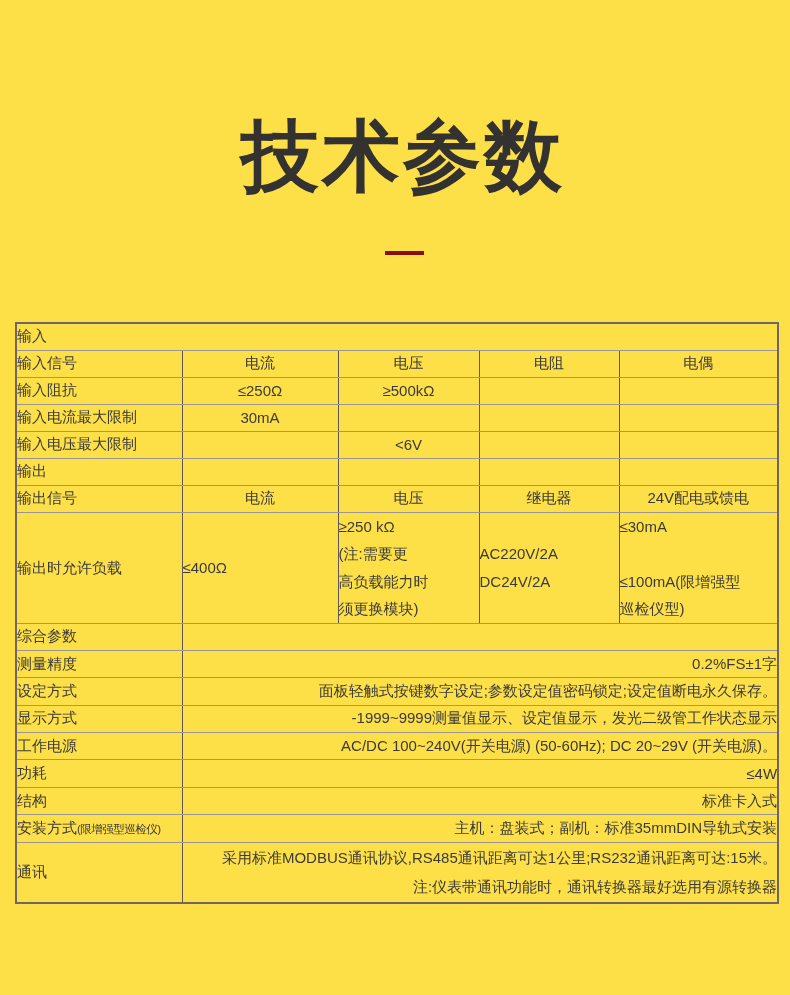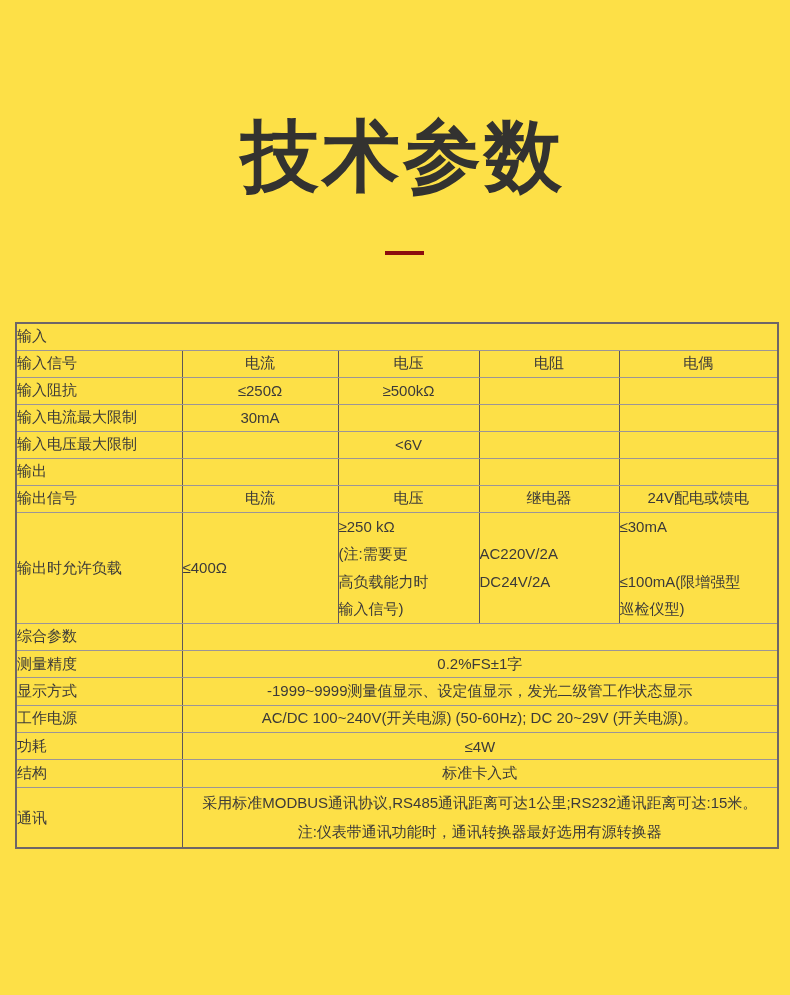--- a/index.html
+++ b/index.html
@@ -30,21 +30,21 @@
     border-top:1px solid #9c9596; border-bottom:1px solid #9c9596;
     border-left:1px solid #5f5758; border-right:1px solid #5f5758;
     padding:0; vertical-align:middle; overflow:hidden;
   }
   tr.h27 { height:27px; }
   tr.h28 { height:27.4px; }
   tr.tall { height:110px; }
   tr.h59 { height:59px; }
   td.lbl { text-align:left; padding:0 4px 0 7px; white-space:nowrap; }
   td.ctr { text-align:center; }
-  td.val { text-align:center; padding:0 6px 0 9px; }
+  td.val { text-align:right; padding:0 6px 0 9px; }
   td.top { vertical-align:top; }
   .ln { line-height:27.5px; min-height:27.5px; text-align:left; }
   .note { font-size:11.5px; letter-spacing:-0.5px; }
   .vline { line-height:29.5px; }
   td.comm { vertical-align:top; padding-top:1px; }
 </style>
 </head>
 <body>
 
 <div class="page">
@@ -116,21 +116,21 @@
 
       <tr class="tall">
         <td class="lbl top" style="line-height:27.5px">输出时允许负载</td>
         <td class="ctr top">
           <div class="ln">≤400Ω</div>
         </td>
         <td class="ctr top">
           <div class="ln">≥250 kΩ</div>
           <div class="ln">(注:需要更</div>
           <div class="ln">高负载能力时</div>
-          <div class="ln">输入信号)</div>
+          <div class="ln">须更换模块)</div>
         </td>
         <td class="ctr top">
           <div class="ln">AC220V/2A</div>
           <div class="ln">DC24V/2A</div>
         </td>
         <td class="ctr top">
           <div class="ln">≤30mA</div>
           <div class="ln"></div>
           <div class="ln">≤100mA(限增强型</div>
           <div class="ln">巡检仪型)</div>
@@ -140,20 +140,24 @@
       <tr class="h28">
         <td class="lbl">综合参数</td>
         <td class="val" colspan="4"></td>
       </tr>
 
       <tr class="h28">
         <td class="lbl">测量精度</td>
         <td class="val" colspan="4">0.2%FS±1字</td>
       </tr>
 
+      <tr class="h28">
+        <td class="lbl">设定方式</td>
+        <td class="val" colspan="4">面板轻触式按键数字设定;参数设定值密码锁定;设定值断电永久保存。</td>
+      </tr>
 
       <tr class="h28">
         <td class="lbl">显示方式</td>
         <td class="val" colspan="4">-1999~9999测量值显示、设定值显示，发光二级管工作状态显示</td>
       </tr>
 
 
       <tr class="h28">
         <td class="lbl">工作电源</td>
         <td class="val" colspan="4">AC/DC 100~240V(开关电源) (50-60Hz); DC 20~29V (开关电源)。</td>
@@ -162,20 +166,26 @@
       <tr class="h28">
         <td class="lbl">功耗</td>
         <td class="val" colspan="4">≤4W</td>
       </tr>
 
       <tr class="h28">
         <td class="lbl">结构</td>
         <td class="val" colspan="4">标准卡入式</td>
       </tr>
 
+      <tr class="h28">
+        <td class="lbl">
+          <span>安装方式</span><span class="note">(限增强型巡检仪)</span>
+        </td>
+        <td class="val" colspan="4">主机：盘装式；副机：标准35mmDIN导轨式安装</td>
+      </tr>
 
       <tr class="h59">
         <td class="lbl comm" style="line-height:29.5px">通讯</td>
         <td class="val comm" colspan="4">
           <div class="vline">采用标准MODBUS通讯协议,RS485通讯距离可达1公里;RS232通讯距离可达:15米。</div>
           <div class="vline">注:仪表带通讯功能时，通讯转换器最好选用有源转换器</div>
         </td>
       </tr>
     </tbody>
   </table>

